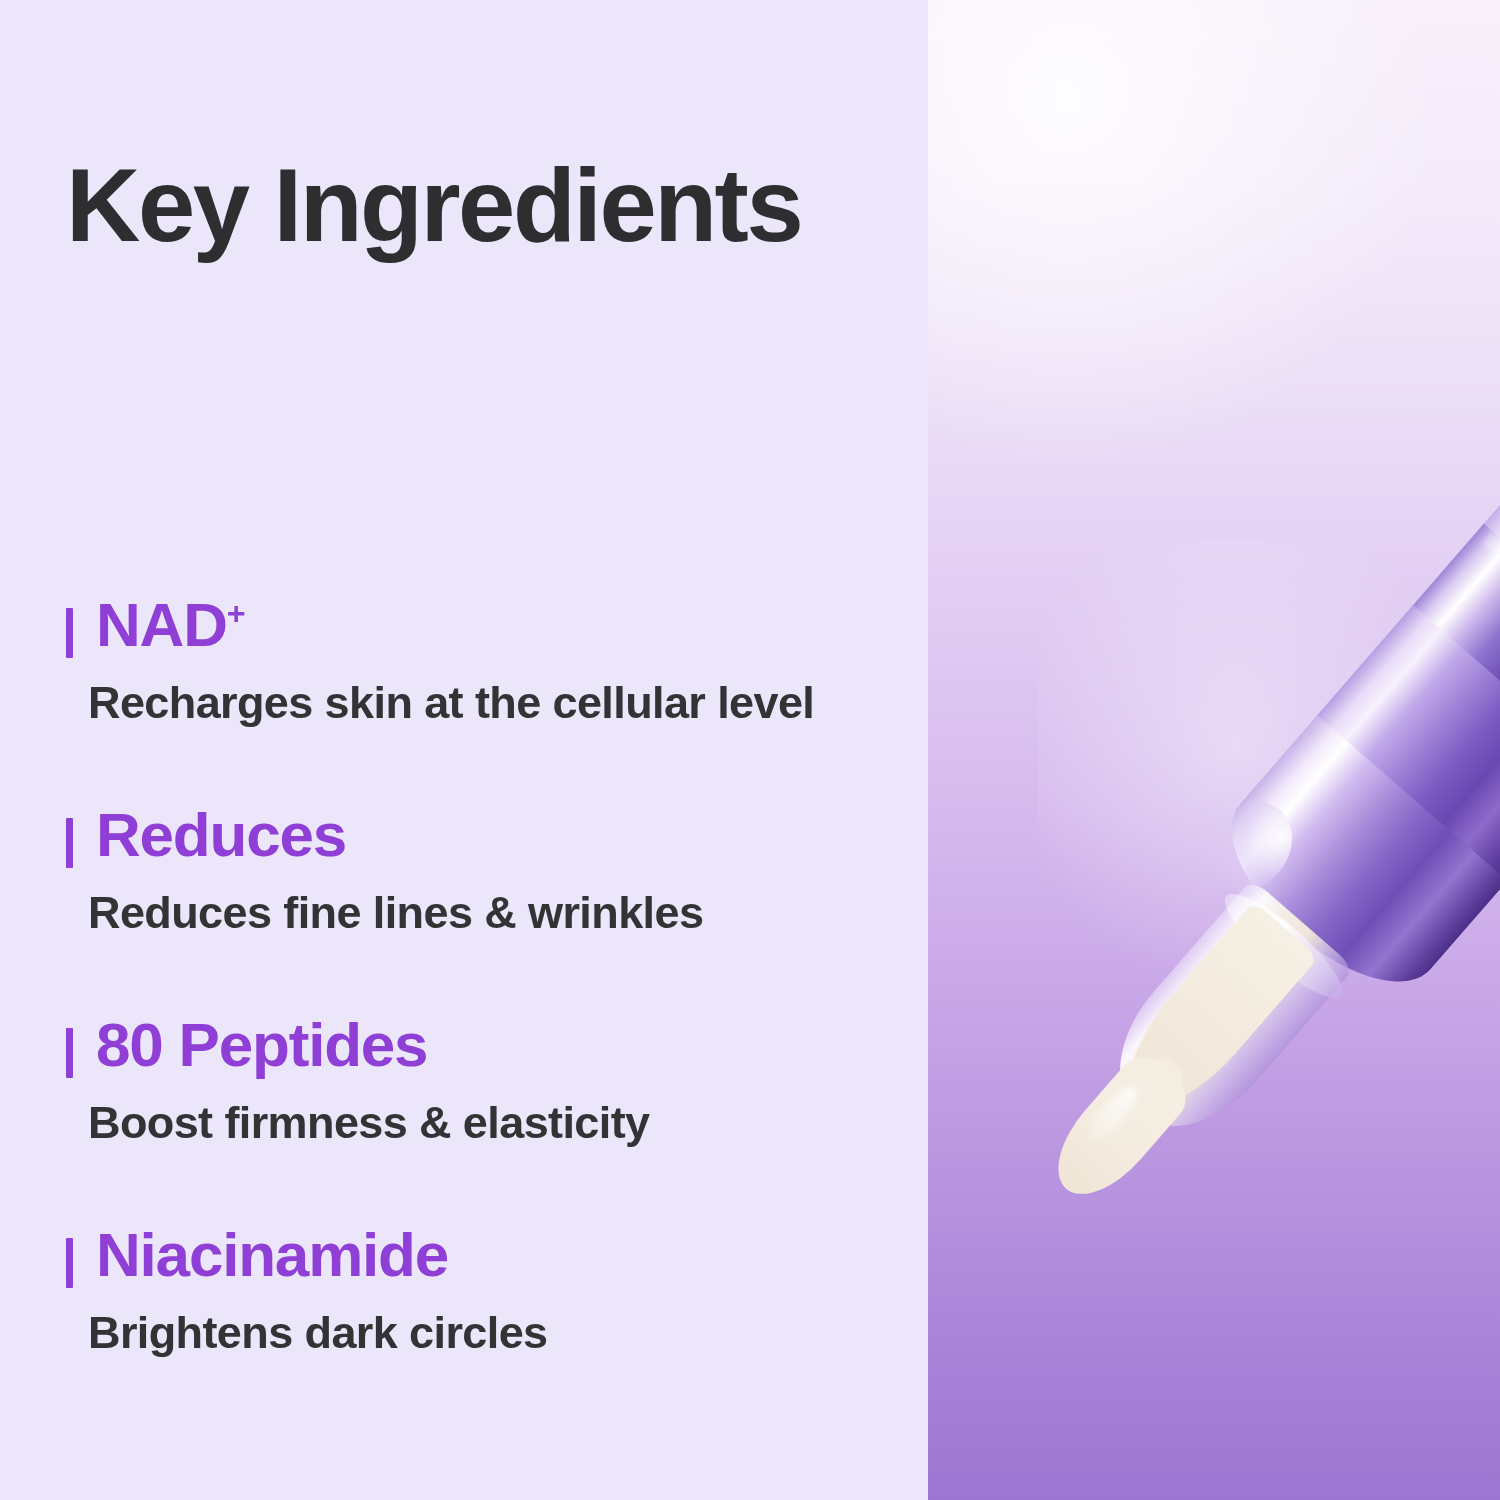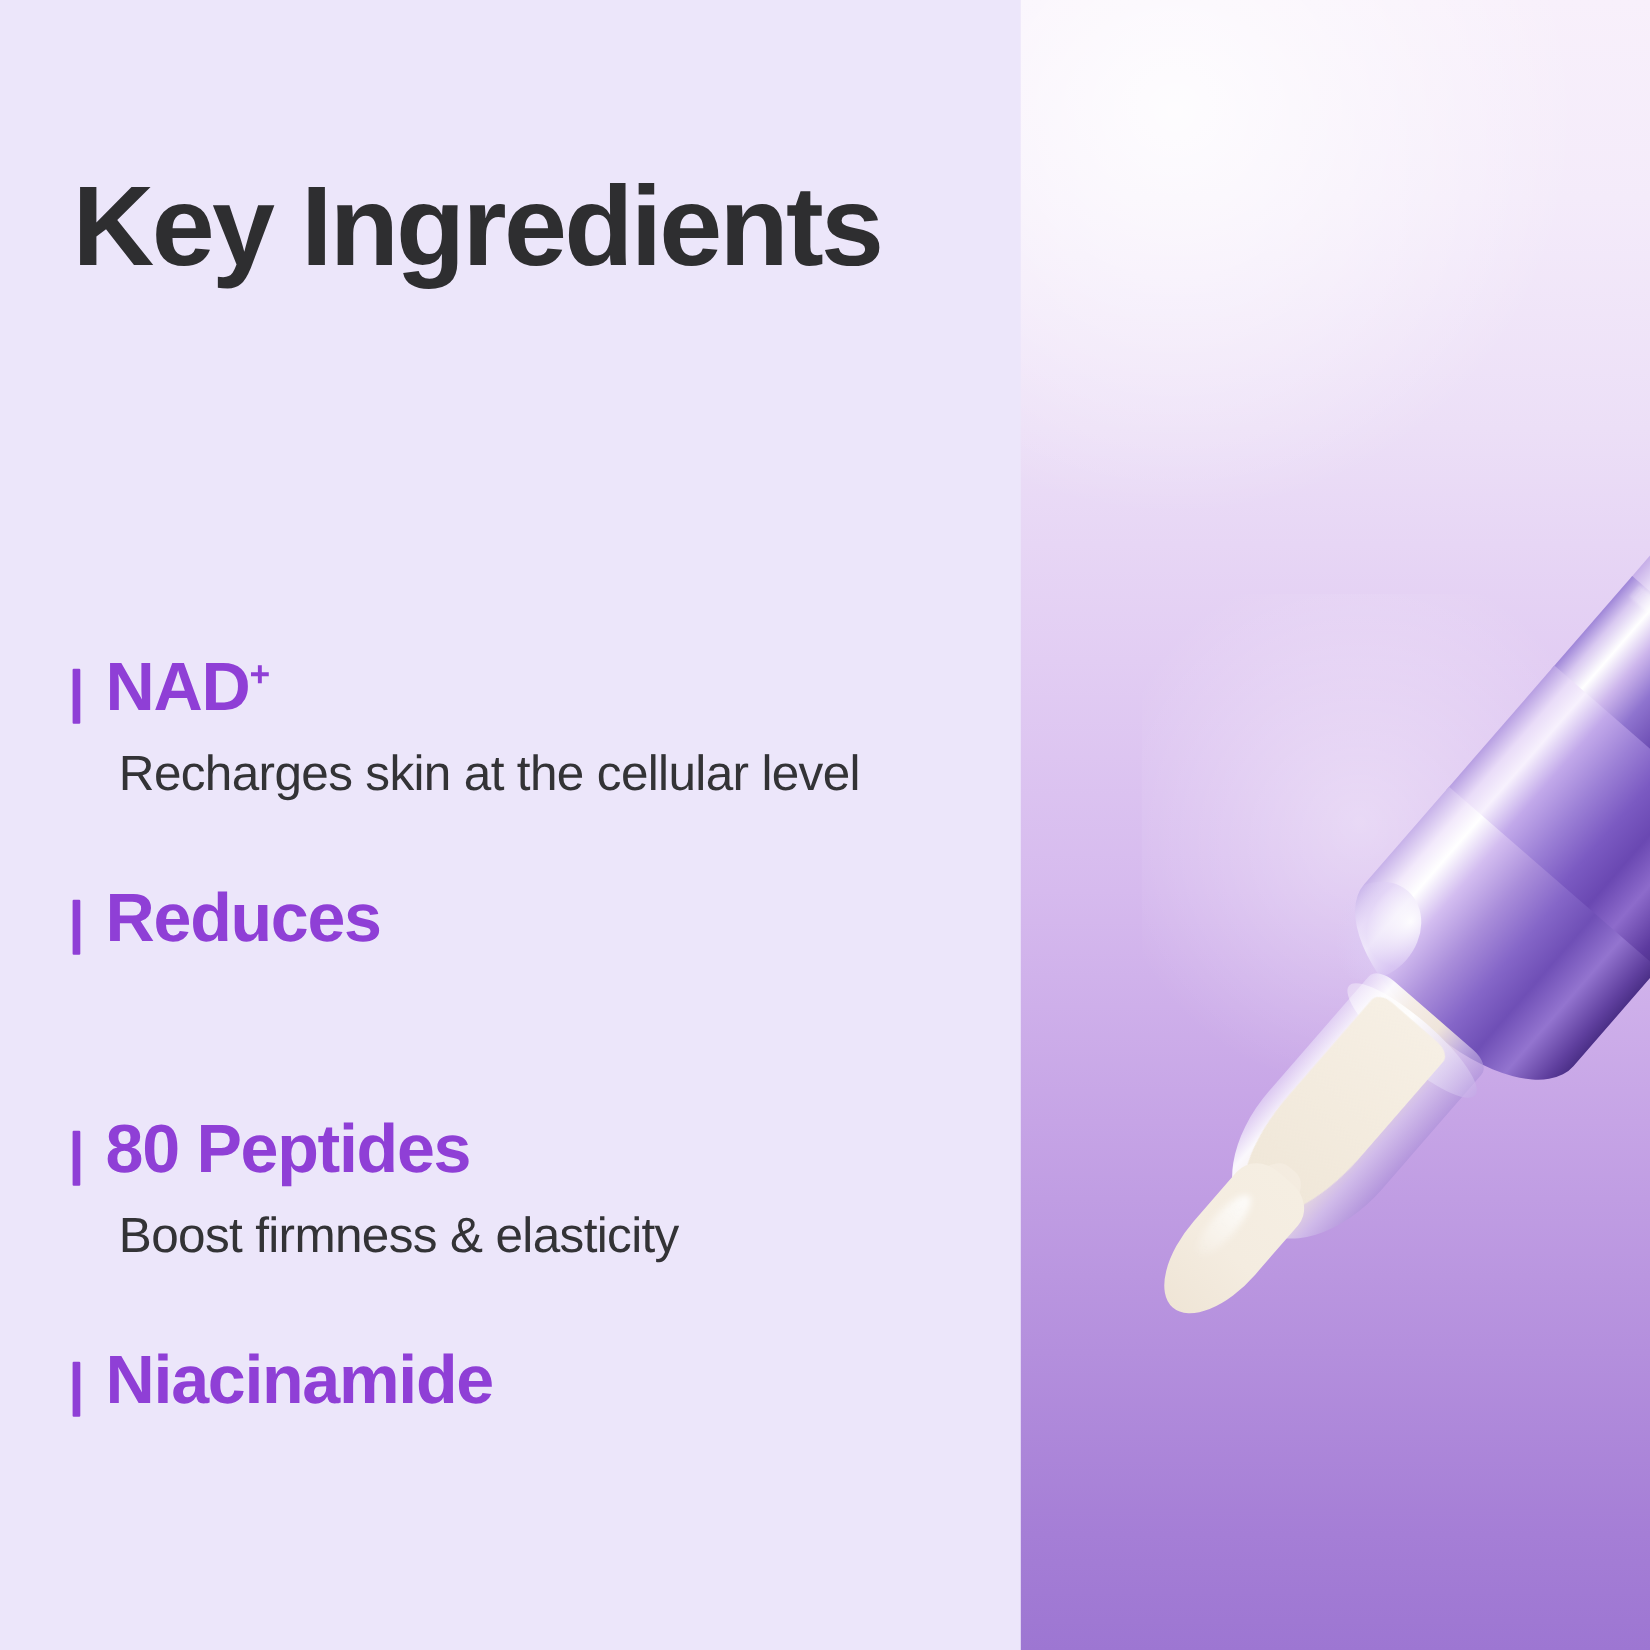--- a/index.html
+++ b/index.html
@@ -73,24 +73,24 @@
   }
   .ingredient-name .sup {
     font-size: 0.52em;
     vertical-align: super;
     line-height: 0;
     font-weight: 700;
   }
 
   .ingredient-desc {
     position: absolute;
-    left: 108px;
+    left: 88px;
     top: 86px;
     font-size: 45px;
-    font-weight: 400;
+    font-weight: 700;
     letter-spacing: -0.6px;
     color: #333336;
     line-height: 1.1;
     white-space: nowrap;
     text-align: right;
   }
 
   
   .right-panel {
     position: absolute;
@@ -310,31 +310,33 @@
 
       <div class="ingredient-item">
         <div class="accent-bar"></div>
         <div class="ingredient-name"><span>NAD</span><span class="sup">+</span></div>
         <div class="ingredient-desc">Recharges skin at the cellular level</div>
       </div>
 
       <div class="ingredient-item">
         <div class="accent-bar"></div>
         <div class="ingredient-name"><span>Reduces</span><span class="sup"></span></div>
+        <div class="ingredient-desc">Reduces fine lines &amp; wrinkles</div>
       </div>
 
       <div class="ingredient-item">
         <div class="accent-bar"></div>
         <div class="ingredient-name"><span>80 Peptides</span><span class="sup"></span></div>
         <div class="ingredient-desc">Boost firmness &amp; elasticity</div>
       </div>
 
       <div class="ingredient-item">
         <div class="accent-bar"></div>
         <div class="ingredient-name"><span>Niacinamide</span><span class="sup"></span></div>
+        <div class="ingredient-desc">Brightens dark circles</div>
       </div>
 
     </div>
   </div>
 
   <div class="right-panel">
     <div class="panel-bloom"></div>
     <div class="tip-glow"></div>
 
     <div class="pen">

